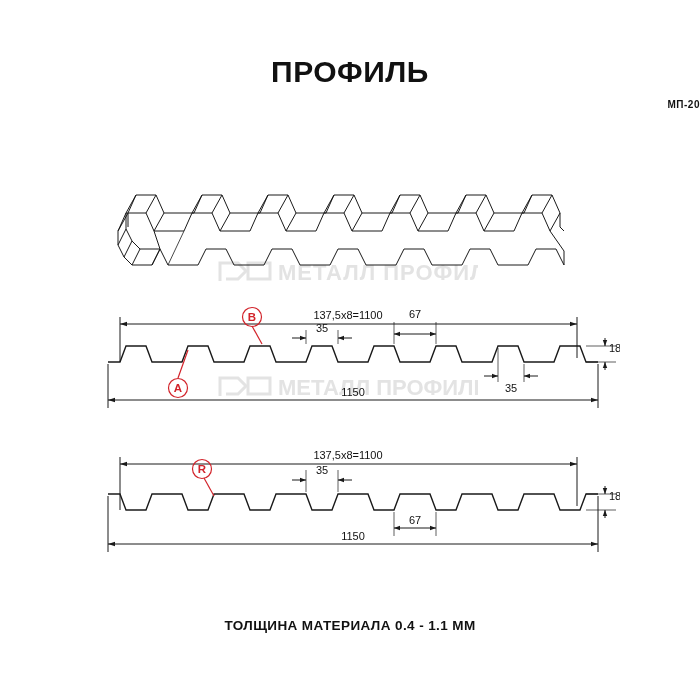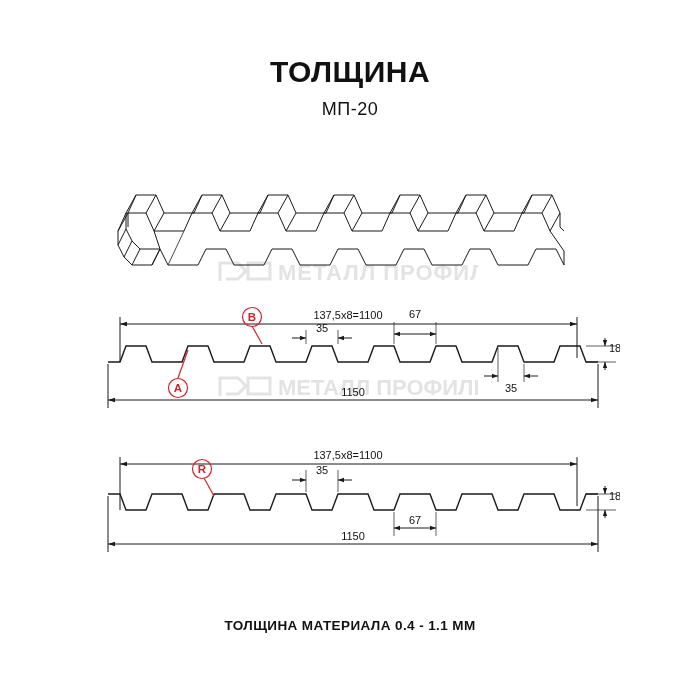--- a/index.html
+++ b/index.html
@@ -30,24 +30,25 @@
   }
   .title-main {
     font-size: 30px;
     font-weight: bold;
     letter-spacing: 0.5px;
     color: #111;
     line-height: 34px;
   }
   .title-sub {
     margin-top: 10px;
-    font-size: 18px;
-    font-weight: normal;
+    font-size: 10px;
+    font-weight: bold;
     color: #111;
     letter-spacing: 0.5px;
+    text-align: right;
   }
   .footer-note {
     position: absolute;
     left: 0;
     top: 618px;
     width: 700px;
     text-align: center;
     font-size: 13.5px;
     font-weight: bold;
     letter-spacing: 0.4px;
@@ -77,21 +78,21 @@
     font-family: "Liberation Sans", sans-serif;
     font-weight: bold;
   }
 </style>
 </head>
 <body>
 
 <div class="sheet">
 
   <div class="title-block">
-    <div class="title-main">ТОЛЩИНА</div>
+    <div class="title-main">ПРОФИЛЬ</div>
     <div class="title-sub">МП-20</div>
   </div>
 
   <div class="wm" style="left:218px; top:255px;">
     <svg width="260" height="34" viewBox="0 0 260 34">
       <path d="M2 26 L2 8 L20 8 L28 16 L20 24 L8 24" fill="none" stroke="#e3e3e3" stroke-width="3"></path>
       <rect x="30" y="8" width="22" height="16" fill="none" stroke="#e3e3e3" stroke-width="3"></rect>
       <text x="60" y="25" class="wm-text" style="fill:#e3e3e3; font-size:22px; font-weight:bold; font-family:'Liberation Sans',sans-serif;">МЕТАЛЛ ПРОФИЛЬ</text>
     </svg>
   </div>

